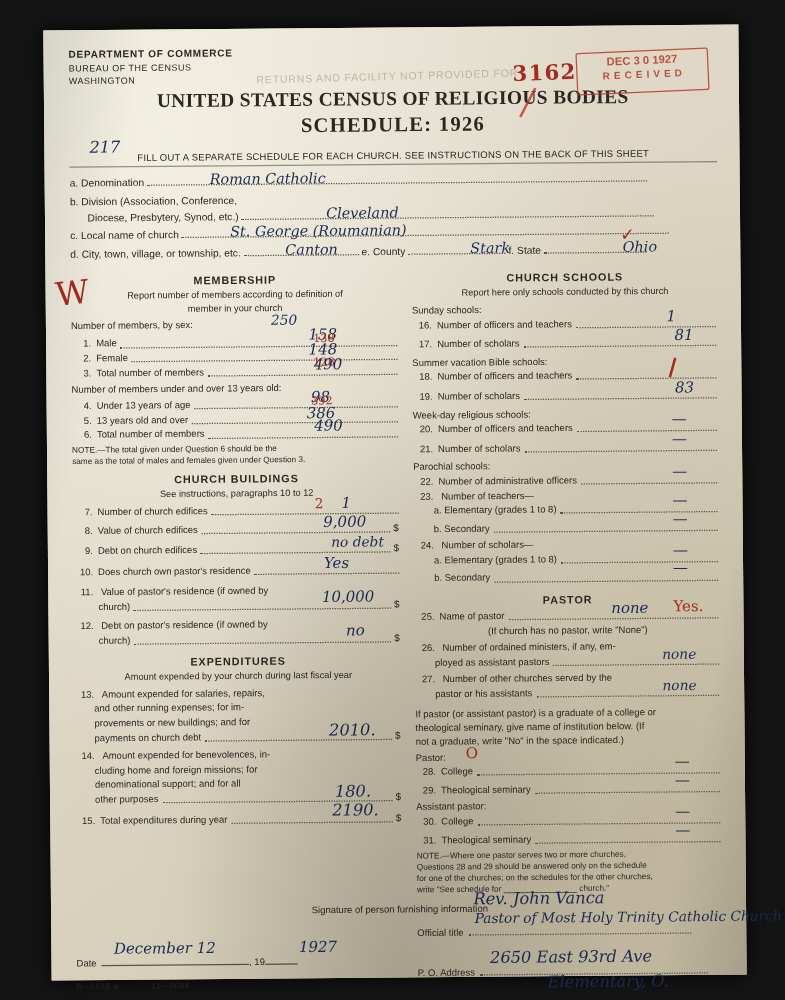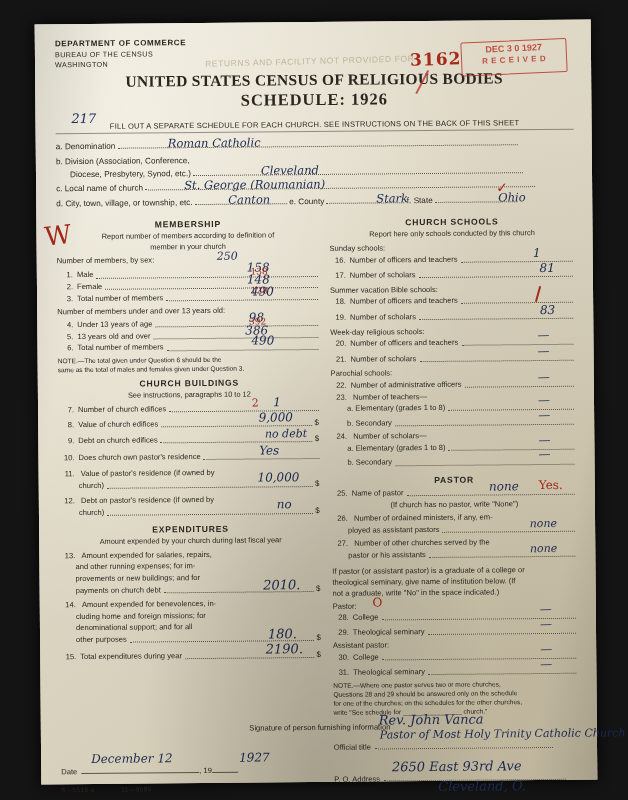--- a/index.html
+++ b/index.html
@@ -510,20 +510,20 @@
         <div class="footR">
           <div style="position:relative;">
             <span style="font-family:'Liberation Sans',sans-serif;font-size:7.6px;">Official title</span>
             <span style="display:inline-block;width:178px;border-bottom:1px dotted #5b5446;"></span>
             <span class="hw" style="position:absolute;left:46px;top:-7px;font-size:11px;white-space:nowrap;">Pastor of Most Holy Trinity Catholic Church</span>
           </div>
           <div style="position:relative;margin-top:14px;">
             <span style="font-family:'Liberation Sans',sans-serif;font-size:7.6px;">P. O. Address</span>
             <span style="display:inline-block;width:182px;border-bottom:1px dotted #5b5446;"></span>
             <span class="hw" style="position:absolute;left:58px;top:-8px;font-size:13px;white-space:nowrap;">2650 East 93rd Ave</span>
-            <div class="hw" style="position:absolute;left:104px;top:12px;font-size:13px;">Cleveland, O.</div>
+            <div class="hw" style="position:absolute;left:104px;top:12px;font-size:13px;">Elementary, O.</div>
           </div>
         </div>
       </div>
 
     </div>
   </div>
 </div>
 
 </body></html>

